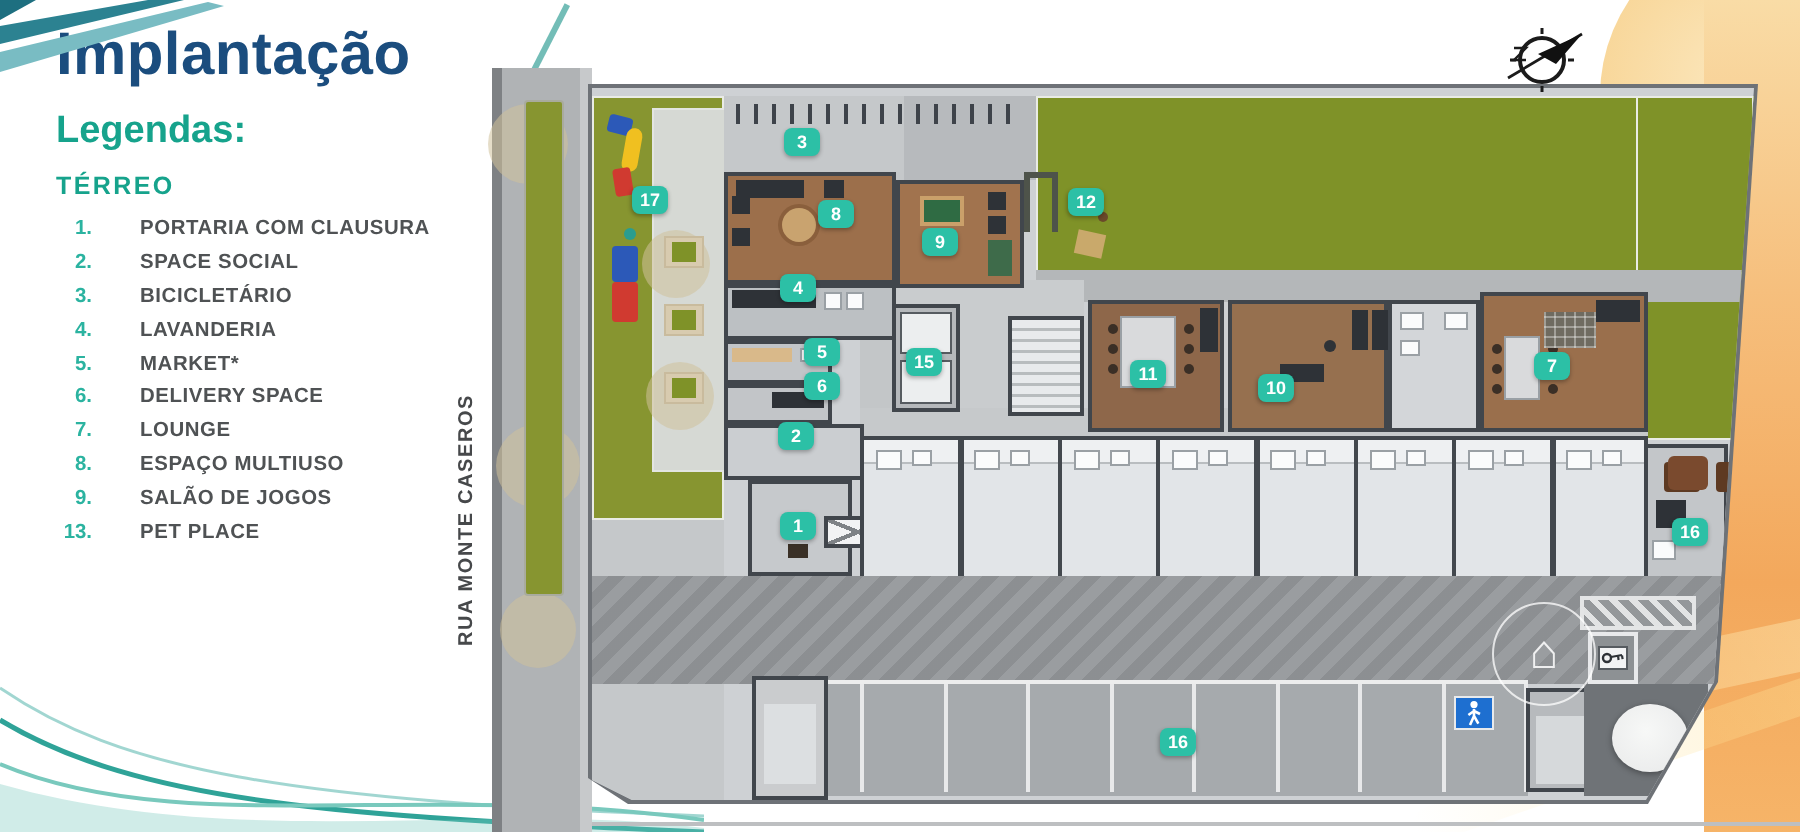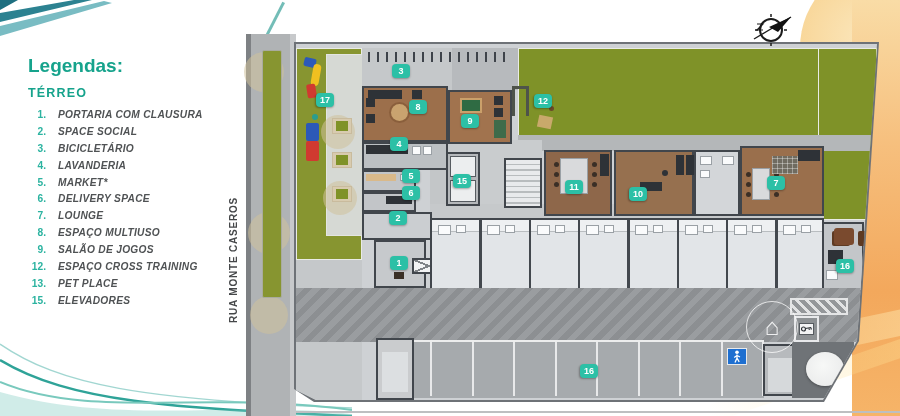--- a/index.html
+++ b/index.html
@@ -34,22 +34,22 @@
   .title{position:absolute;left:28px;top:11px;font-size:30px;font-weight:800;
     color:var(--title-blue);letter-spacing:.2px;}
   .legend-heading{position:absolute;left:28px;top:55px;font-size:19px;font-weight:800;
     color:var(--accent-teal);}
   .floor-heading{position:absolute;left:28px;top:86px;font-size:12.5px;font-weight:800;
     color:var(--accent-teal);letter-spacing:1.2px;}
   .legend-list{position:absolute;left:28px;top:109px;width:210px;}
   .legend-row{display:flex;align-items:baseline;height:16.9px;}
   .legend-num{width:18px;text-align:right;font-size:10.2px;font-weight:700;
     color:var(--legend-num-teal);flex:0 0 18px;}
-  .legend-label{margin-left:12px;font-size:10.2px;font-weight:600;color:var(--legend-text);
-    letter-spacing:.3px;white-space:nowrap;font-style:italic;}
+  .legend-label{margin-left:24px;font-size:10.2px;font-weight:600;color:var(--legend-text);
+    letter-spacing:.3px;white-space:nowrap;}
 
   
   .street-label{left:228px;top:190px;width:18px;height:140px;z-index:4;
     writing-mode:vertical-rl;transform:rotate(180deg);text-align:center;
     font-size:10px;font-weight:700;color:#46484a;letter-spacing:.8px;}
   .road{left:246px;top:34px;width:50px;height:382px;background:var(--road);z-index:2;}
   .road-edge-l{left:0;top:0;width:5px;height:100%;background:#7e8184;}
   .road-edge-r{right:0;top:0;width:6px;height:100%;background:#c7c9cb;}
   .verge{left:16px;top:16px;width:20px;height:248px;background:var(--grass);
     border:1px solid #a9ab9e;border-radius:2px;}
@@ -160,20 +160,21 @@
   </svg>
 
   <svg class="abs waves" width="352" height="86">
     <path d="M0,14 C60,55 140,70 352,78" stroke="rgba(47,163,152,.45)" stroke-width="1.5" fill="none"></path>
     <path d="M0,30 C70,72 170,78 352,86" stroke="#2fa398" stroke-width="2.5" fill="none"></path>
     <path d="M0,52 C90,90 210,60 352,80" stroke="#79c9bd" stroke-width="2" fill="none"></path>
     <path d="M0,62 C120,96 240,70 352,84 L352,86 L0,86 Z" fill="rgba(120,200,190,.35)"></path>
   </svg>
 
   <div class="abs panel">
+    <div class="title">Implantação</div>
     <div class="legend-heading">Legendas:</div>
     <div class="floor-heading">TÉRREO</div>
     <div class="legend-list" id="legend-list">
         <div class="legend-row">
           <span class="legend-num">1.</span>
           <span class="legend-label">PORTARIA COM CLAUSURA</span>
         </div>
         <div class="legend-row">
           <span class="legend-num">2.</span>
           <span class="legend-label">SPACE SOCIAL</span>
@@ -200,30 +201,22 @@
         </div>
         <div class="legend-row">
           <span class="legend-num">8.</span>
           <span class="legend-label">ESPAÇO MULTIUSO</span>
         </div>
         <div class="legend-row">
           <span class="legend-num">9.</span>
           <span class="legend-label">SALÃO DE JOGOS</span>
         </div>
         <div class="legend-row">
-          <span class="legend-num">12.</span>
-          <span class="legend-label">ESPAÇO CROSS TRAINING</span>
-        </div>
-        <div class="legend-row">
           <span class="legend-num">13.</span>
           <span class="legend-label">PET PLACE</span>
-        </div>
-        <div class="legend-row">
-          <span class="legend-num">15.</span>
-          <span class="legend-label">ELEVADORES</span>
         </div>
       </div>
   </div>
 
   <div class="abs street-label">RUA MONTE CASEROS</div>
   <div class="abs road">
     <div class="abs road-edge-l"></div>
     <div class="abs road-edge-r"></div>
     <div class="abs canopy" style="left:-2px;top:18px;width:40px;height:40px;"></div>
     <div class="abs canopy" style="left:2px;top:178px;width:42px;height:42px;"></div>

